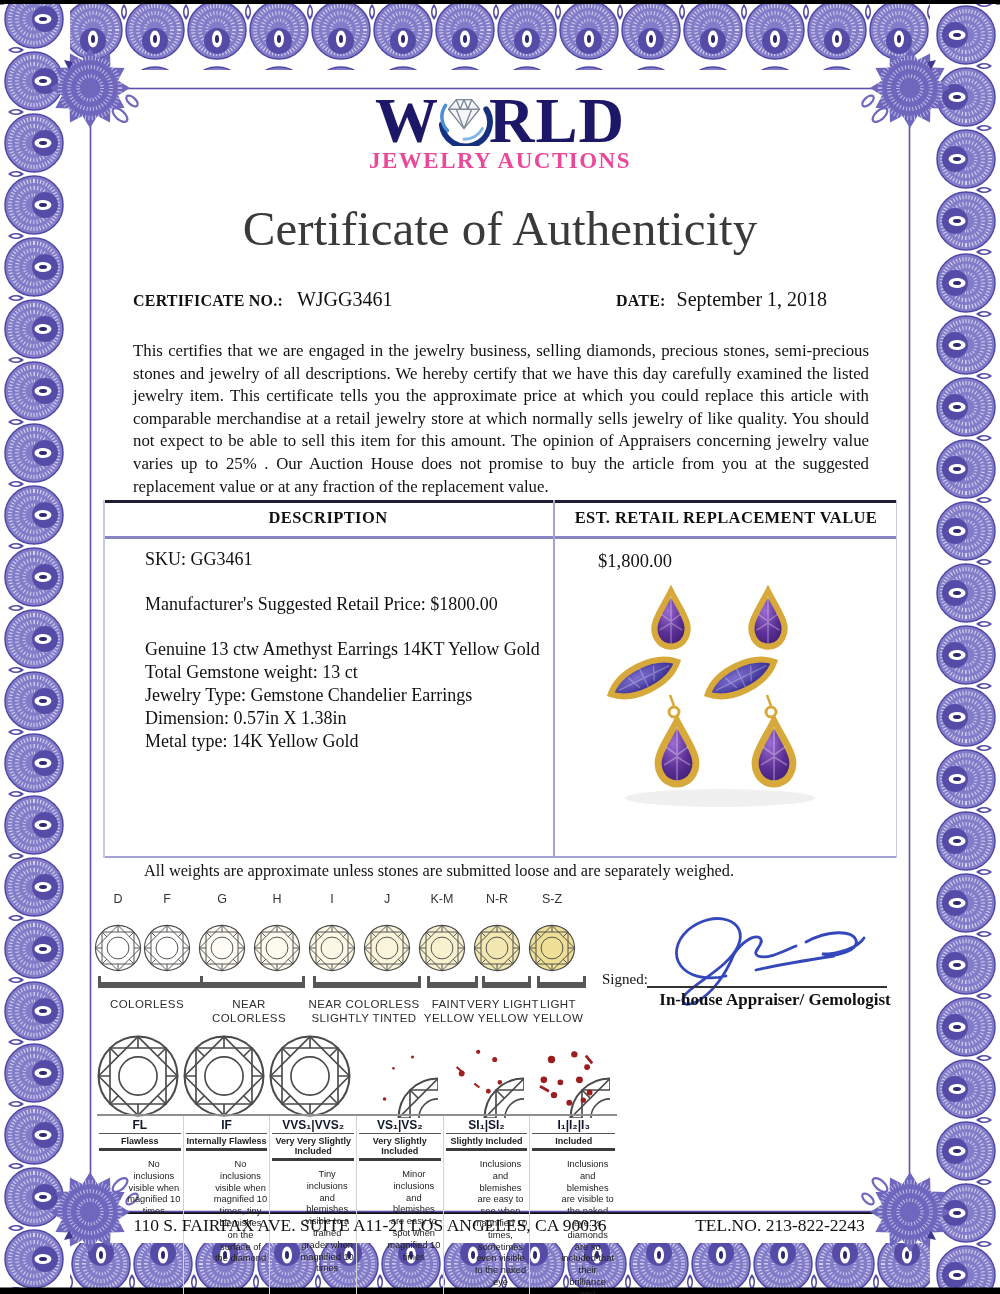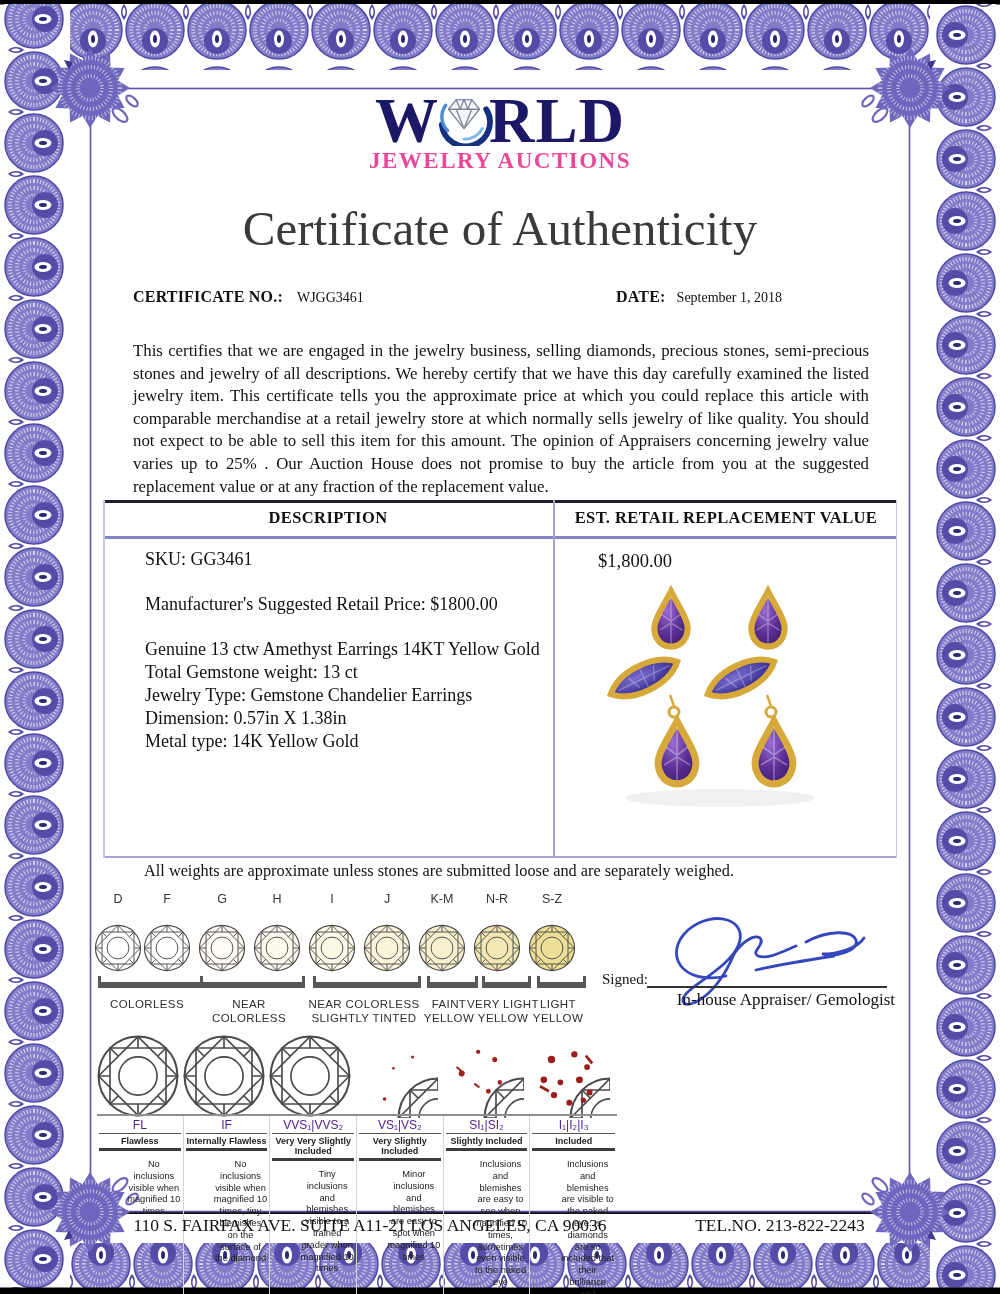--- a/index.html
+++ b/index.html
@@ -8,49 +8,49 @@
   .abs{position:absolute;}
   
   .logo-wrap{left:0;top:88px;width:1000px;text-align:center;}
   .brand-row{display:inline-flex;align-items:center;line-height:1;
              font-weight:bold;font-size:63px;letter-spacing:1px;color:#1c1766;}
   .brand-row svg{margin:0 -4px 8px -4px;}
   .brand-sub{margin-top:-6px;font-weight:bold;font-size:23px;letter-spacing:1.5px;color:#ec4899;}
   .cert-title{left:0;top:200px;width:1000px;text-align:center;font-size:49px;color:#3a3a3a;}
   
   .lab{font-weight:bold;font-size:16px;letter-spacing:.2px;}
-  .val{font-size:14px;}
+  .val{font-size:20px;}
   
   .intro{left:133px;top:340px;width:736px;font-size:16.8px;line-height:22.6px;text-align:justify;}
   
   .hline{background:#8584c4;height:2.5px;}
   .th{font-weight:bold;font-size:16.5px;letter-spacing:.4px;text-align:center;}
   .desc-cell{left:145px;top:548px;width:400px;font-size:18px;line-height:23px;}
   .desc-cell .gap{margin-bottom:22px;}
   .value-cell{left:582px;top:551px;font-size:18.5px;margin-left:16px;}
   
   .note{left:144px;top:861px;font-size:16.3px;}
   
   .gradelab{top:892px;width:40px;text-align:center;font-family:"Liberation Sans",sans-serif;
             font-size:12.5px;color:#333;}
   .bracket{top:976px;height:12px;border-left:3px solid #575757;border-right:3px solid #575757;}
   .bracket::after{content:'';position:absolute;left:0;right:0;bottom:0;height:6px;background:#575757;}
   .grouplab{top:998px;font-family:"Liberation Sans",sans-serif;font-size:11.5px;line-height:13.5px;
             color:#2e2e2e;text-align:center;letter-spacing:.4px;}
   
   .signed{left:602px;top:971px;font-size:15px;}
   .sigline{left:647px;top:986px;width:240px;height:1.5px;background:#333;}
-  .sigrole{left:655px;top:990px;width:240px;text-align:right;font-size:17px;}
+  .sigrole{left:655px;top:990px;width:240px;text-align:center;font-size:17px;font-weight:bold;}
   
   .clar-grid{left:97px;top:1114px;width:520px;display:grid;grid-template-columns:repeat(6,1fr);
              border-top:2px solid #8f8f8f;font-family:"Liberation Sans",sans-serif;}
   .clar-col{padding:0 2px;border-right:1px solid #d4d4d4;}
   .clar-col:last-child{border-right:none;}
-  .cgrade{font-weight:normal;font-size:12px;text-align:center;padding:2px 0 1px 0;
-          border-bottom:1.5px solid #555;color:#4c1d95;}
+  .cgrade{font-weight:bold;font-size:12px;text-align:center;padding:2px 0 1px 0;
+          border-bottom:1.5px solid #555;color:#0f172a;}
   .cname{font-weight:bold;font-size:9px;text-align:center;padding:2px 0;
          border-bottom:3px solid #3c3c3c;color:#222;}
   .cdesc{font-size:9.3px;line-height:11.8px;text-align:center;padding-top:8px;color:#222;margin-left:28px;}
   
   .foot{top:1215px;font-size:17.5px;text-align:center;}
 </style>
 </head>
 <body>
 
 <div class="page">

